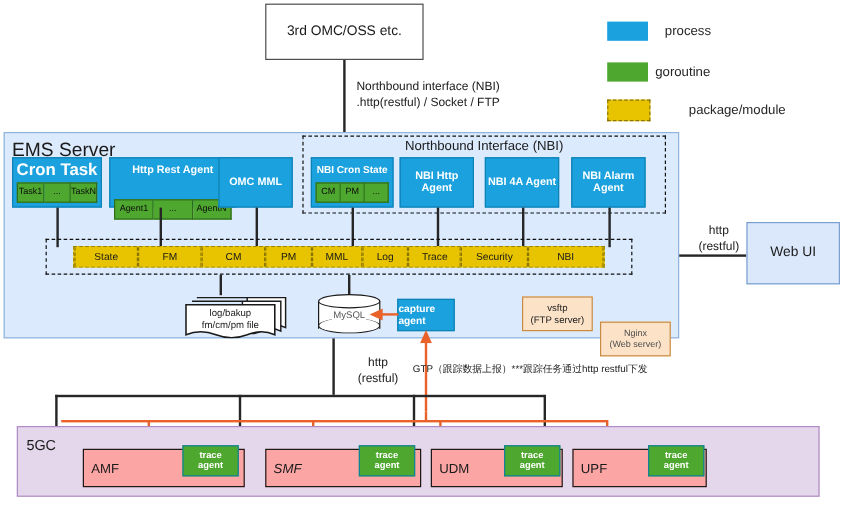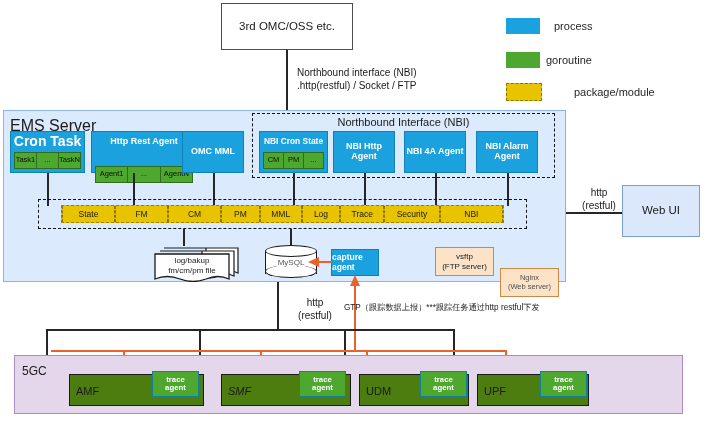--- a/index.html
+++ b/index.html
@@ -17,21 +17,21 @@
   .box-ems{background:#dbeafc;border:1px solid #8fb4dd;}
   .box-webui{background:#dbe8fb;border:1.3px solid #7a9fd0;}
   .box-5gc{background:#e4d6eb;border:1.3px solid #b08cc4;}
   .proc{background:#1ba1de;border:1.3px solid #1081b4;color:#ffffff;font-weight:bold;line-height:1.08;}
   .gor{background:#4ea72e;border:1.2px solid #12829b;color:#ffffff;font-weight:bold;line-height:1.05;}
   .gor-sub{background:#4ea72e;border:1px solid #2f6d1c;color:#0d0d0d;font-weight:normal;}
   .pkg{background:#e8c400;border-left:1px dashed #8a7600;border-right:1px dashed #8a7600;color:#1a1a1a;}
   .pkg-wrap{background:#e8c400;border:1px dashed #9a8400;}
   .dashbox{border:1.6px dashed #111;background:transparent;}
   .srv{background:#fce3c8;border:1.2px solid #c98b42;color:#1a1a1a;line-height:1.15;}
-  .nf{background:#4d7c0f;border:1.3px solid #1a1a1a;}
+  .nf{background:#fca5a5;border:1.3px solid #1a1a1a;}
 
   
   .lnv{background:#262626;width:1.6px;}
   .lnh{background:#262626;height:1.6px;}
   .rlnv{background:#e8622a;width:1.5px;}
   .rlnh{background:#e8622a;height:1.5px;}
 
   .lbl{font-size:10px;color:#1a1a1a;line-height:1.32;}
   .tiny{font-size:7.5px;}
 

